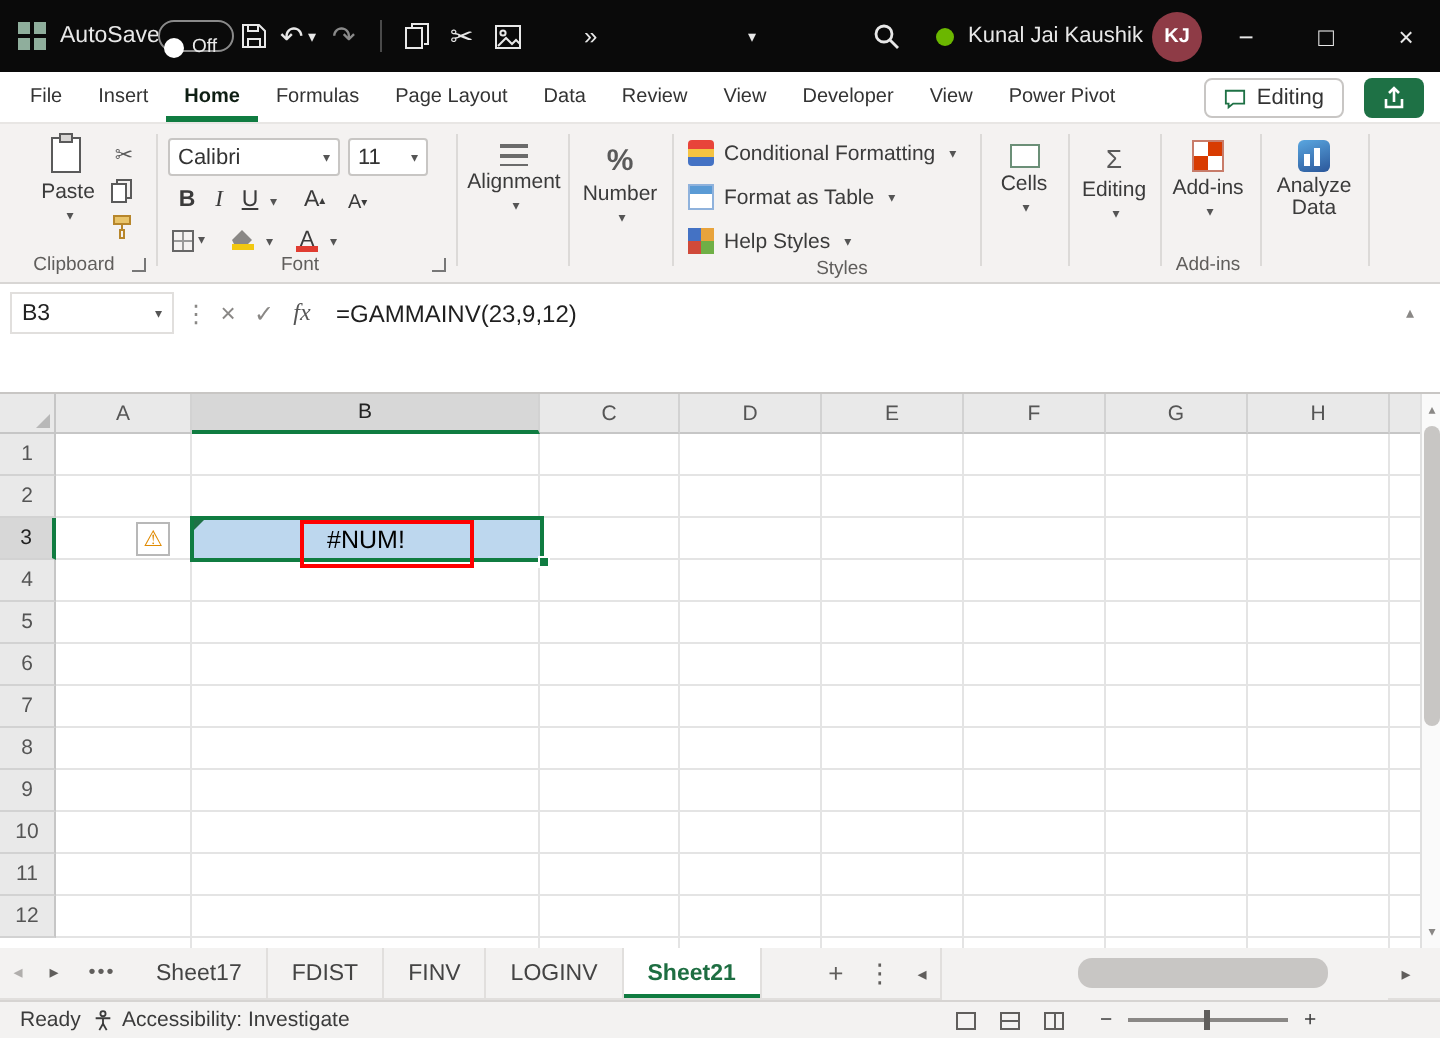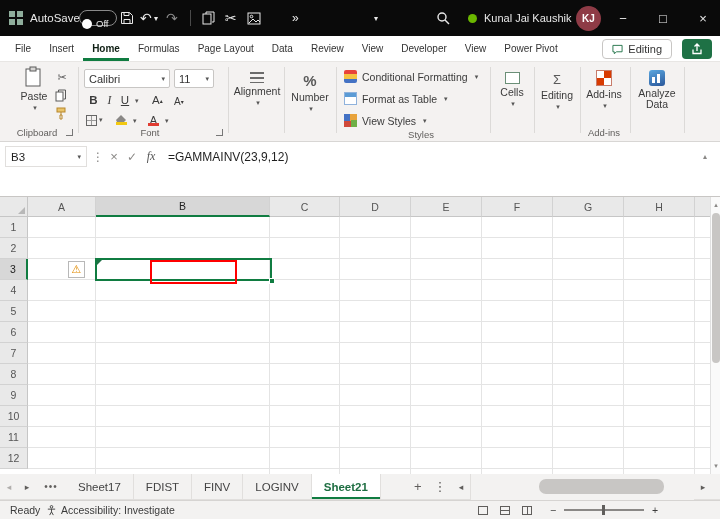--- a/index.html
+++ b/index.html
@@ -330,21 +330,21 @@
       <span class="rsmall">Conditional Formatting</span>
         <span class="dd">▾</span>
     </div>
     <div class="ri fbtn" style="left:344px;top:30px;gap:5px">
       <span class="fti"></span>
       <span class="rsmall">Format as Table</span>
         <span class="dd">▾</span>
     </div>
     <div class="ri fbtn" style="left:344px;top:52px;gap:5px">
       <span class="csi"></span>
-      <span class="rsmall">View Styles</span>
+      <span class="rsmall">Help Styles</span>
         <span class="dd">▾</span>
     </div>
     <div class="rlabel" style="left:391px;top:67px;width:60px"><span>Styles</span></div>
     <div class="rvdiv" style="left:490px"></div>
 
     <div class="ri bigbtn" style="left:494px;top:10px;width:36px">
       <span class="grid-icon"></span>
       <span>Cells</span>
       <span class="dd">▾</span>
     </div>
@@ -563,20 +563,23 @@
           <div class="gcell" style="width: 70px;"></div>
           <div class="gcell" style="width: 71px;"></div>
           <div class="gcell" style="width: 71px;"></div>
           <div class="gcell" style="width: 71px;"></div>
           <div class="gcell" style="width: 71px;"></div>
           <div class="gcell" style="width: 71px;"></div>
           <div class="gcell" style="width: 16px;"></div>
         </div>
       </div>
 
+    <div id="bluecell">
+        <span>#NUM!</span>
+      </div>
     <div id="greentri"></div>
     <div id="selborder"></div>
     <div id="fillhandle"></div>
     <div id="redbox"></div>
     <div id="errorbtn">
         <span>⚠</span>
       </div>
 
     <div id="vscroll">
       <div class="sarr" style="top:1px">

